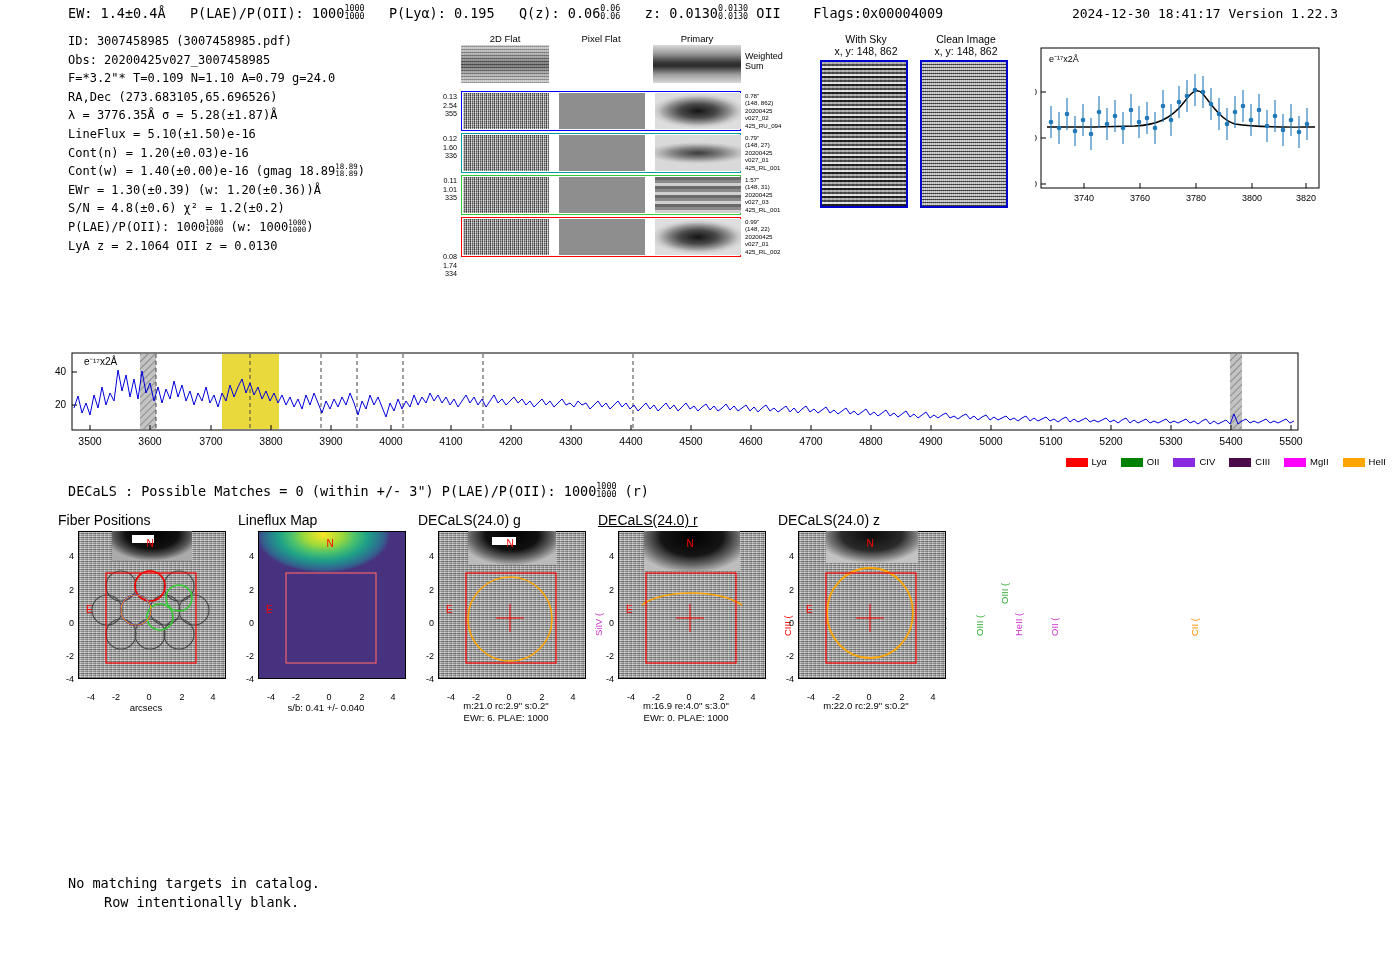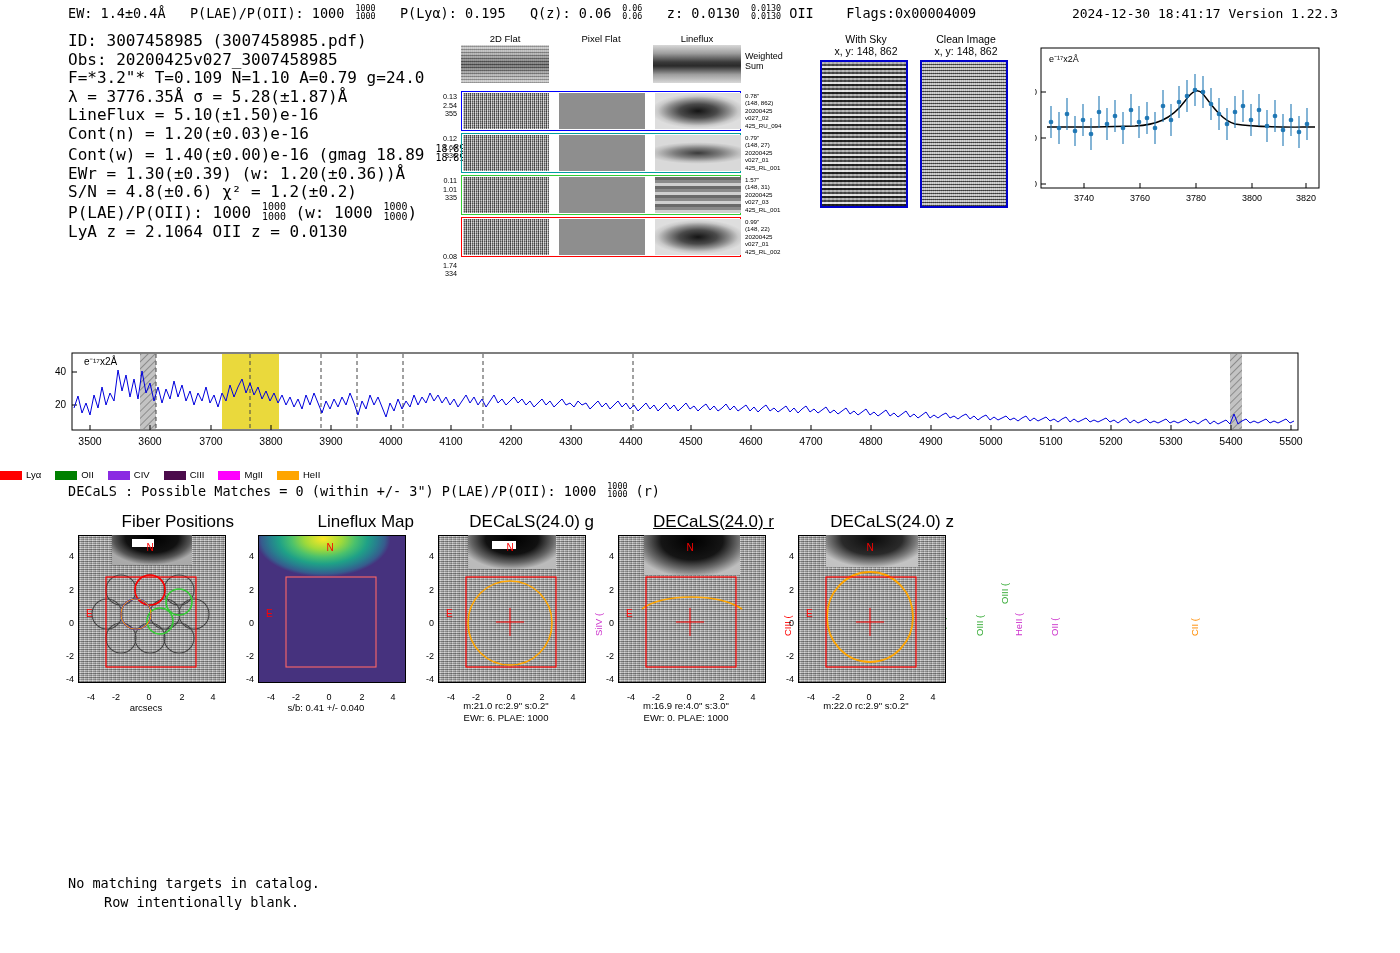--- a/index.html
+++ b/index.html
@@ -1,27 +1,27 @@
 <!DOCTYPE html>
 <html><head>
 <meta charset="utf-8">
 <style>
   html,body{margin:0;padding:0;background:#ffffff;}
   body{width:1400px;height:953px;position:relative;font-family:"DejaVu Sans Mono",monospace;color:#000;}
   .abs{position:absolute;}
   .mono{font-family:"DejaVu Sans Mono",monospace;}
-  .frac{display:inline-block;font-size:0.62em;line-height:1.0;vertical-align:-0.15em;text-align:center;margin-left:11px;}
+  .frac{display:inline-block;font-size:0.62em;line-height:1.0;vertical-align:-0.15em;text-align:center;}
   .frac span{display:block;}
 
   
   #topline{left:68px;top:4px;font-size:13.5px;letter-spacing:0px;}
   #datestamp{right:62px;top:6px;font-size:13px;}
 
   
-  #infoblock{left:68px;top:32px;font-size:16px;line-height:18.6px;}
+  #infoblock{left:68px;top:32px;font-size:12px;line-height:18.6px;}
 
   
   .plabel{font-family:"Liberation Sans",sans-serif;font-size:9.5px;text-align:center;}
   .plabel2{font-family:"Liberation Sans",sans-serif;font-size:10.5px;text-align:center;}
 
   
   .noiseA{
     background-image:
       repeating-linear-gradient(90deg, rgba(255,255,255,.55) 0 1px, rgba(0,0,0,.25) 1px 2px, rgba(255,255,255,.3) 2px 3px, rgba(0,0,0,.45) 3px 4px),
       repeating-linear-gradient(0deg, rgba(255,255,255,.35) 0 1px, rgba(0,0,0,.3) 1px 2px, rgba(255,255,255,.15) 2px 3px, rgba(0,0,0,.25) 3px 4px);
@@ -55,21 +55,21 @@
   
   .linelbl{position:absolute;font-family:"Liberation Sans",sans-serif;font-size:9.5px;white-space:nowrap;
            transform-origin:left bottom;transform:rotate(-90deg);}
 
   
   .legitem{display:inline-block;margin-right:14px;font-family:"Liberation Sans",sans-serif;font-size:9.5px;}
   .legsw{display:inline-block;width:22px;height:9px;vertical-align:middle;margin-right:4px;}
 
   
   .cutwrap{position:absolute;}
-  .cuttitle{font-family:"Liberation Sans",sans-serif;font-size:17px;text-align:right;}
+  .cuttitle{font-family:"Liberation Sans",sans-serif;font-size:14px;text-align:left;}
   .cutcap{font-family:"Liberation Sans",sans-serif;font-size:9.5px;text-align:center;line-height:12px;}
 
   .greysky{
     background-color:#b9b9b9;
     background-image:
       repeating-linear-gradient(0deg, rgba(0,0,0,.30) 0 1px, rgba(255,255,255,.30) 1px 2px, rgba(0,0,0,.16) 2px 3px, rgba(255,255,255,.16) 3px 4px),
       repeating-linear-gradient(90deg, rgba(0,0,0,.22) 0 1px, rgba(255,255,255,.22) 1px 2px, rgba(0,0,0,.10) 2px 4px);
   }
   .viridis{
     background:
@@ -96,35 +96,36 @@
   &nbsp;&nbsp;
   <span>Flags:0x00004009</span>
 </div>
 
 <div class="abs mono" id="datestamp">2024-12-30 18:41:17   Version 1.22.3</div>
 
 <div class="abs mono" id="infoblock">
   <div>ID: 3007458985 (3007458985.pdf)</div>
   <div>Obs: 20200425v027_3007458985</div>
   <div>F=*3.2"*  T=0.109  N=1.10  A=0.79  g=24.0</div>
+  <div>RA,Dec (273.683105,65.696526)</div>
   <div>λ = 3776.35Å  σ = 5.28(±1.87)Å</div>
   <div>LineFlux = 5.10(±1.50)e-16</div>
   <div>Cont(n) = 1.20(±0.03)e-16</div>
   <div><span>Cont(w) = 1.40(±0.00)e-16 (gmag 18.89</span><span class="frac"><span>18.89</span><span>18.89</span></span>)</div>
   <div>EWr = 1.30(±0.39) (w: 1.20(±0.36))Å</div>
   <div>S/N = 4.8(±0.6)  χ² = 1.2(±0.2)</div>
   <div><span>P(LAE)/P(OII): 1000</span><span class="frac"><span>1000</span><span>1000</span></span> <span>(w: 1000</span><span class="frac"><span>1000</span><span>1000</span></span>)</div>
   <div>LyA z = 2.1064   OII z = 0.0130</div>
 </div>
 
 <div class="abs" style="left:461px;top:33px;width:300px;height:225px;">
 
   <div class="abs plabel" style="left:0px;top:0px;width:88px;">2D Flat</div>
   <div class="abs plabel" style="left:96px;top:0px;width:88px;">Pixel Flat</div>
-  <div class="abs plabel" style="left:192px;top:0px;width:88px;">Lineflux</div>
+  <div class="abs plabel" style="left:192px;top:0px;width:88px;">Primary</div>
 
   <div class="abs plabel" style="left:284px;top:18px;width:44px;text-align:left;font-size:9px;line-height:10px;">
     <div>Weighted</div>
     <div>Sum</div>
   </div>
 
   <div class="abs" style="left:0px;top:12px;width:88px;height:38px;">
     <div class="abs smoothband" style="left:0;top:0;width:100%;height:100%;opacity:.85;"></div>
     <div class="abs noiseC" style="left:0;top:0;width:100%;height:100%;opacity:.45;"></div>
   </div>
@@ -439,21 +440,21 @@
          L1106,143 L1110,147 L1114,145 L1118,148 L1122,145 L1126,143 L1130,148 L1134,145 L1138,148
          L1142,146 L1146,144 L1150,148 L1154,146 L1158,148 L1162,146 L1166,144 L1170,148 L1174,146
          L1178,148 L1182,146 L1186,144 L1190,148 L1194,146 L1198,149 L1202,146 L1206,144 L1210,149
          L1214,146 L1218,149 L1222,147 L1226,145 L1230,149 L1234,139 L1238,149 L1242,146 L1246,144
          L1250,148 L1254,146 L1258,148 L1262,146 L1266,144 L1270,148 L1274,146 L1278,148 L1282,146
          L1286,144 L1290,148 L1294,146"></path>
     <text x="84" y="90" font-family="Liberation Sans, sans-serif" font-size="10">e⁻¹⁷x2Å</text>
   </svg>
 </div>
 
-<div class="abs" style="left:0;top:450px;width:1400px;text-align:left;margin-top:13px;">
+<div class="abs" style="left:0;top:450px;width:1400px;text-align:right;">
   <span class="legitem"><span class="legsw" style="background:#ff0000;"></span><span>Lyα</span></span><span class="legitem"><span class="legsw" style="background:#008000;"></span><span>OII</span></span><span class="legitem"><span class="legsw" style="background:#8a2be2;"></span><span>CIV</span></span><span class="legitem"><span class="legsw" style="background:#4b0b4b;"></span><span>CIII</span></span><span class="legitem"><span class="legsw" style="background:#ff00ff;"></span><span>MgII</span></span><span class="legitem"><span class="legsw" style="background:#ffa500;"></span><span>HeII</span></span>
 </div>
 
 <div class="abs mono" style="left:68px;top:482px;font-size:13.5px;">
   <span>DECaLS : Possible Matches = 0 (within +/- 3")  P(LAE)/P(OII): 1000</span><span class="frac"><span>1000</span><span>1000</span></span> <span>(r)</span>
 </div>
 
 <div class="cutwrap" style="left:58px;top:512px;width:176px;">
   <div class="cuttitle" style="width:176px;">Fiber Positions</div>
   <div style="position:relative;left:20px;top:3px;width:148px;height:148px;">

